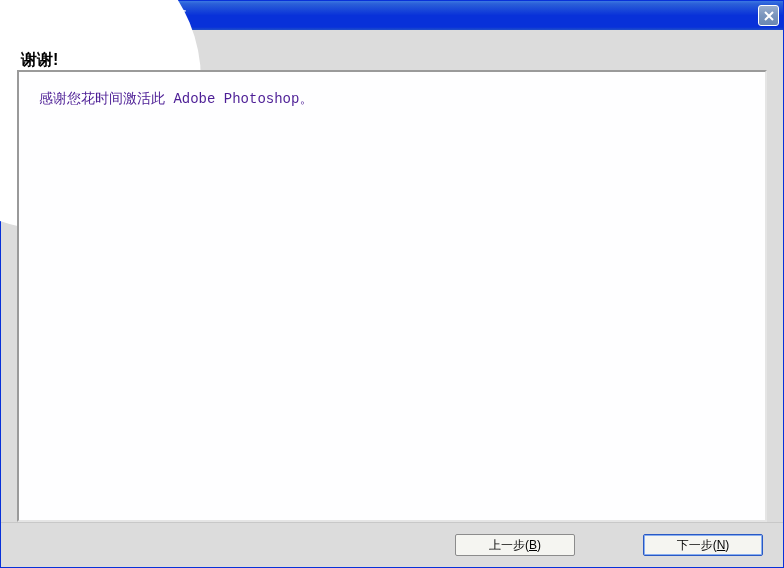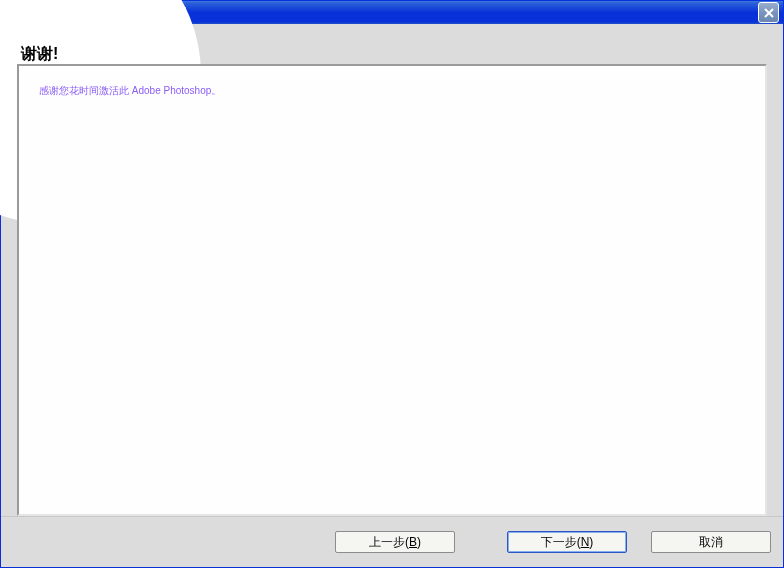--- a/index.html
+++ b/index.html
@@ -93,31 +93,32 @@
       height: 452px;
       background: #fefeff;
       border: 2px solid #b5b5b5;
       border-top-color: #9a9a9a;
       border-left-color: #9a9a9a;
       border-bottom-color: #e5e5e5;
       border-right-color: #e5e5e5;
       padding: 18px 20px;
     }
     .content-text {
-      font-size: 10px;
-      color: #8b5cf6;
+      font-size: 14px;
+      color: #4c1d95;
+      font-family: Liberation Mono, monospace;
     }
     .button-bar {
-      height: 51px;
+      height: 45px;
       background: #dcdcdc;
       display: flex;
       align-items: center;
       justify-content: flex-end;
-      gap: 24px;
-      padding-right: 12px;
+      gap: 40px;
+      padding-right: 20px;
       border-top: 1px solid #c8c8c8;
     }
     .btn {
       width: 120px;
       height: 22px;
       font-size: 12px;
       font-family: "SimSun", "宋体", Arial, sans-serif;
       background: #f5f5f1;
       border: 1px solid #8c8c8c;
       border-radius: 2px;
@@ -164,16 +165,15 @@
       <button class="btn">
         <span>上一步(</span>
           <span class="underline">B</span>
           <span>)</span>
       </button>
       <button class="btn btn-default">
         <span>下一步(</span>
           <span class="underline">N</span>
           <span>)</span>
       </button>
-      <button class="btn">取消</button>
     </div>
   </div>
 </div>
 
 </body></html>

